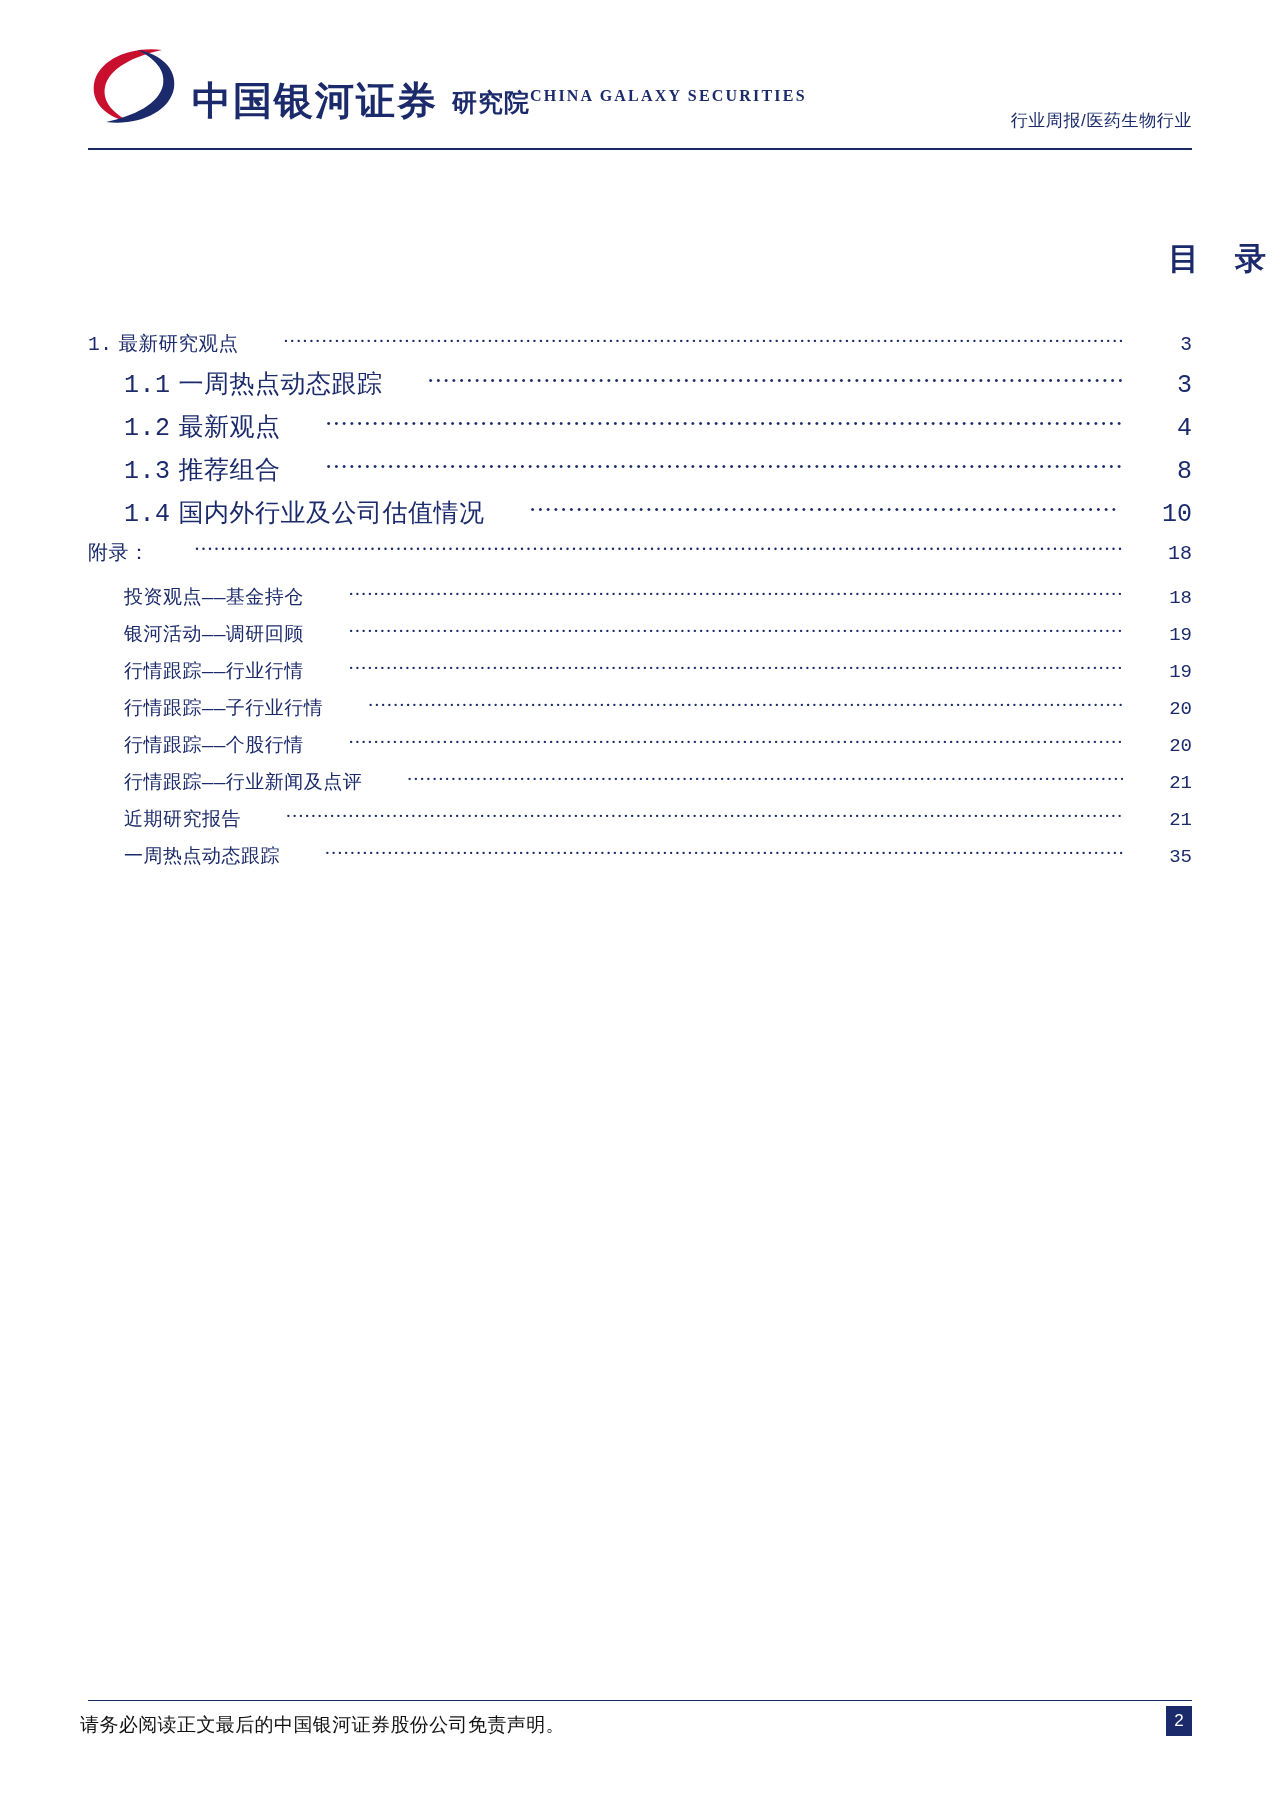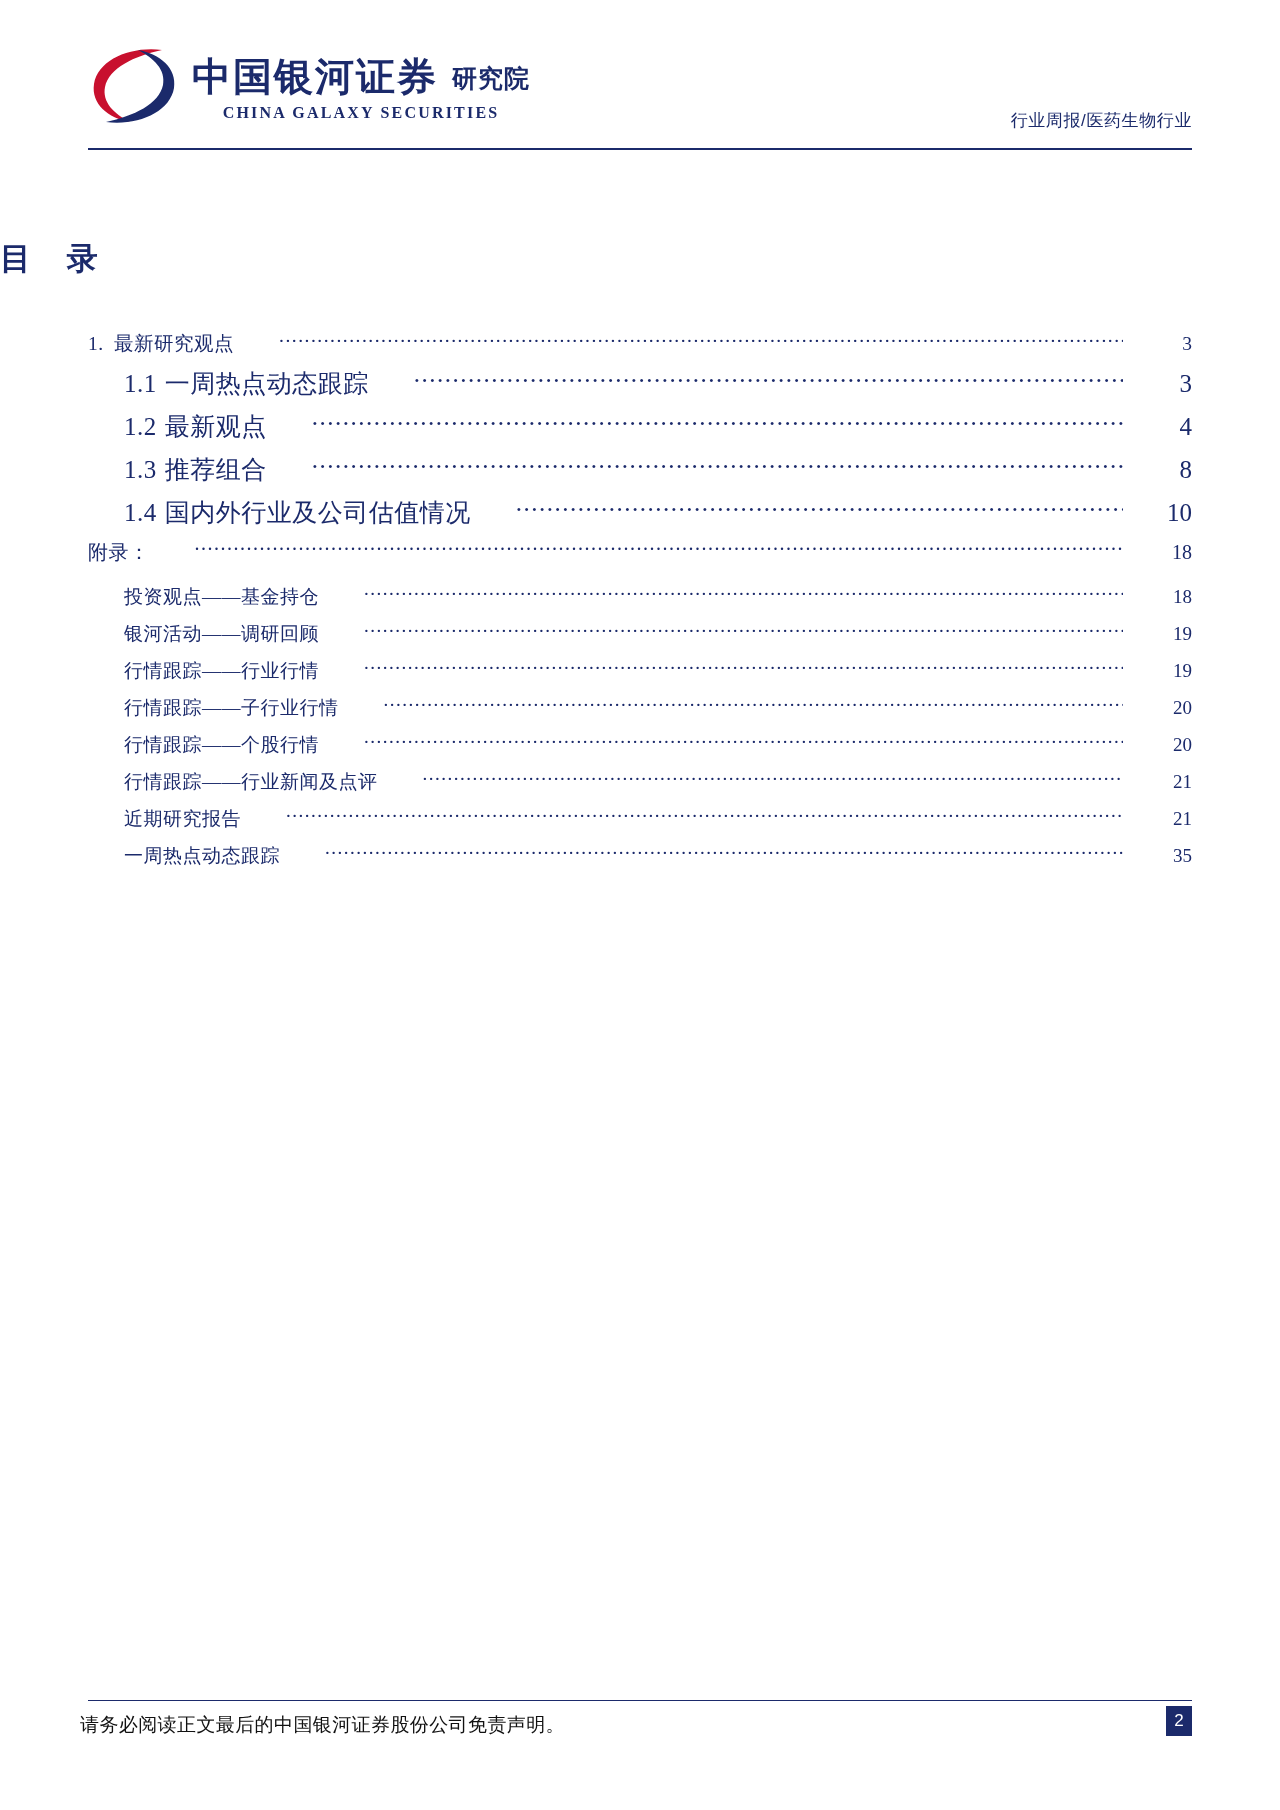--- a/index.html
+++ b/index.html
@@ -39,24 +39,23 @@
   }
   .logo-mark {
     width: 92px;
     height: 84px;
     position: relative;
     margin-right: 12px;
   }
   .logo-mark svg { display:block; }
   .logo-text-block {
     display: flex;
-    flex-direction: column;
+    flex-direction: row;
     justify-content: flex-end;
     padding-bottom: 6px;
-    align-items: center;
   }
   .logo-cn {
     font-family: "Liberation Serif", serif;
     font-size: 39px;
     font-weight: bold;
     letter-spacing: 2px;
     color: #1b2a6b;
     line-height: 1.05;
     white-space: nowrap;
   }
@@ -95,39 +94,39 @@
     height: 0;
     border-top: 2.5px solid #1b2a6b;
   }
 
   
   .toc-title {
     position: absolute;
     left: 0;
     top: 238px;
     width: 1280px;
-    text-align: left;
+    text-align: right;
     font-family: "Liberation Serif", serif;
     font-size: 31px;
     font-weight: bold;
     color: #1b2a6b;
     letter-spacing: 14px;
   }
 
   
   .toc {
     position: absolute;
     left: 88px;
     top: 330px;
     width: 1104px;
   }
   .toc-row {
     display: flex;
     align-items: baseline;
-    font-family: Liberation Serif, serif;
+    font-family: Liberation Mono, monospace;
     color: #1b2a6b;
     white-space: nowrap;
     gap: 41px;
   }
   .toc-label {
     flex: 0 0 auto;
     letter-spacing: 0.5px;
   }
   .toc-dots {
     flex: 1 1 auto;

